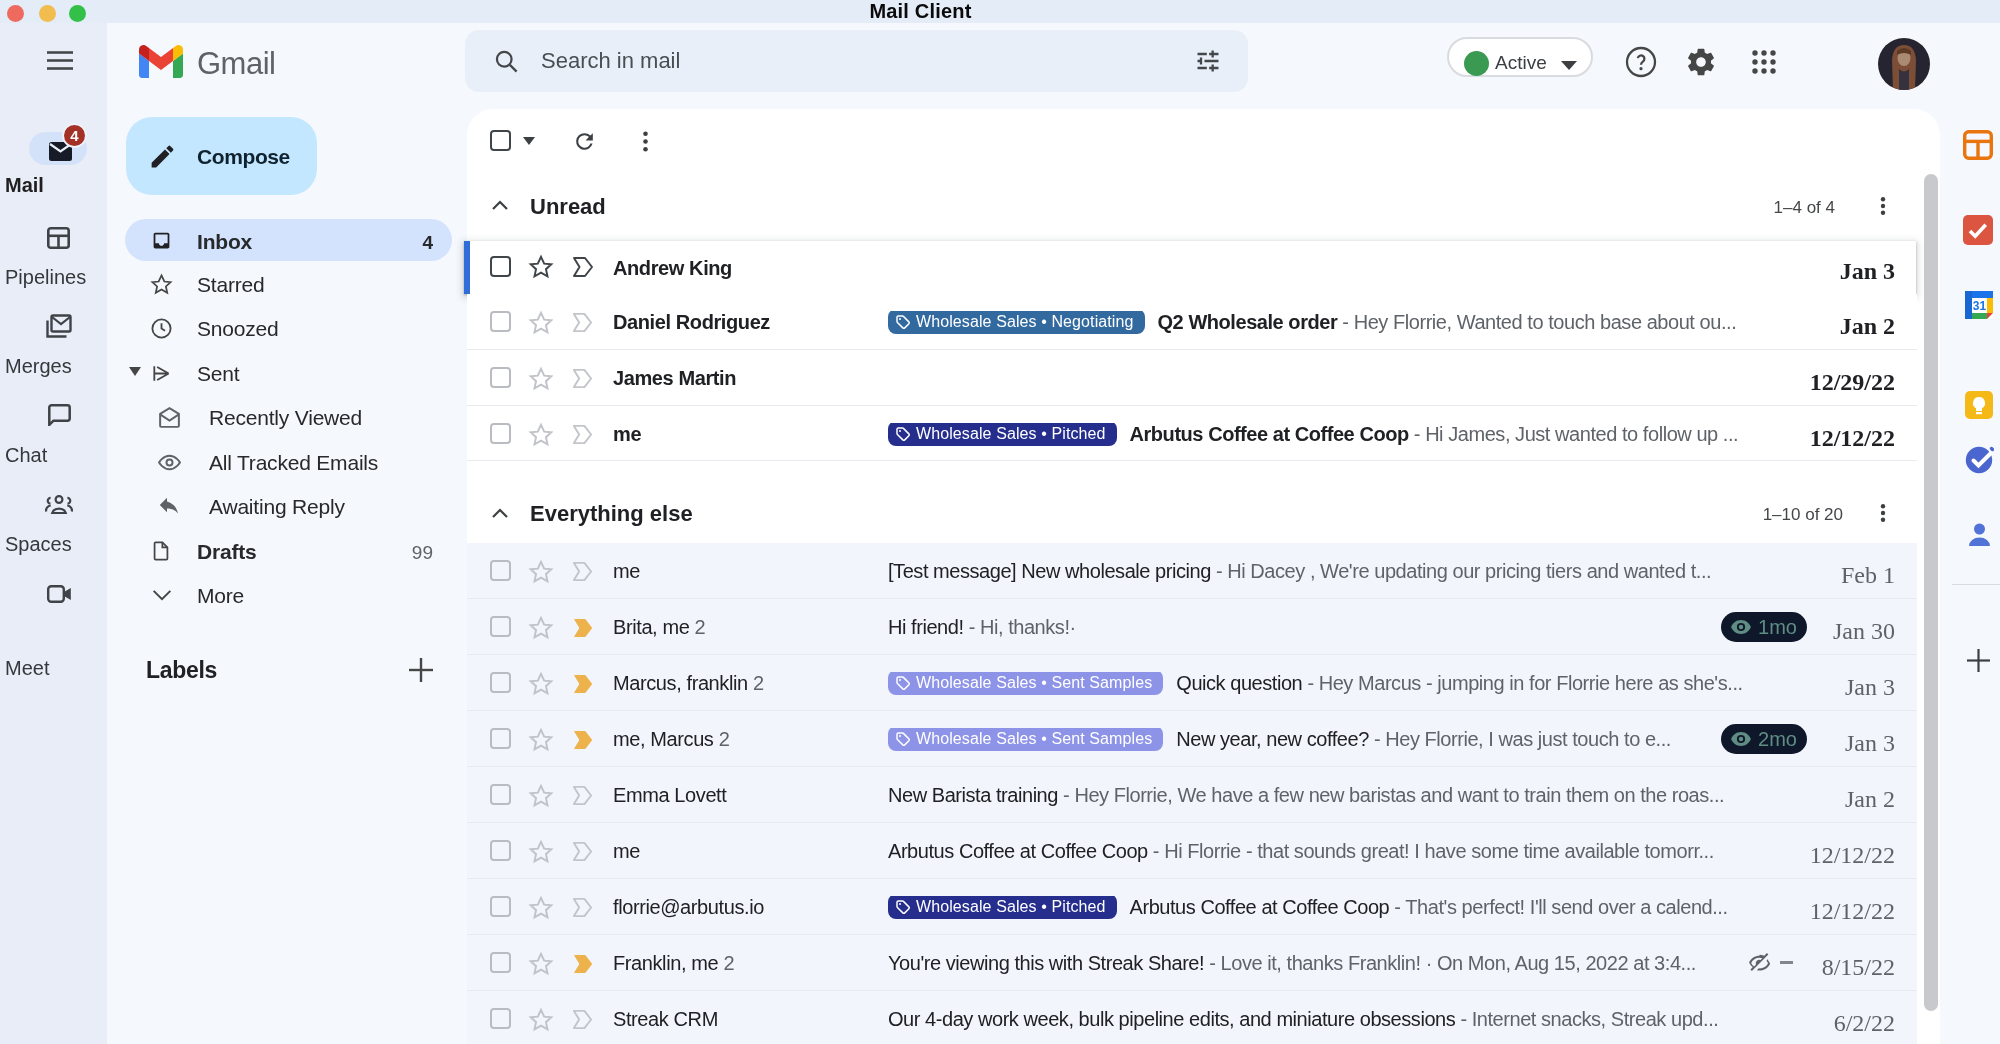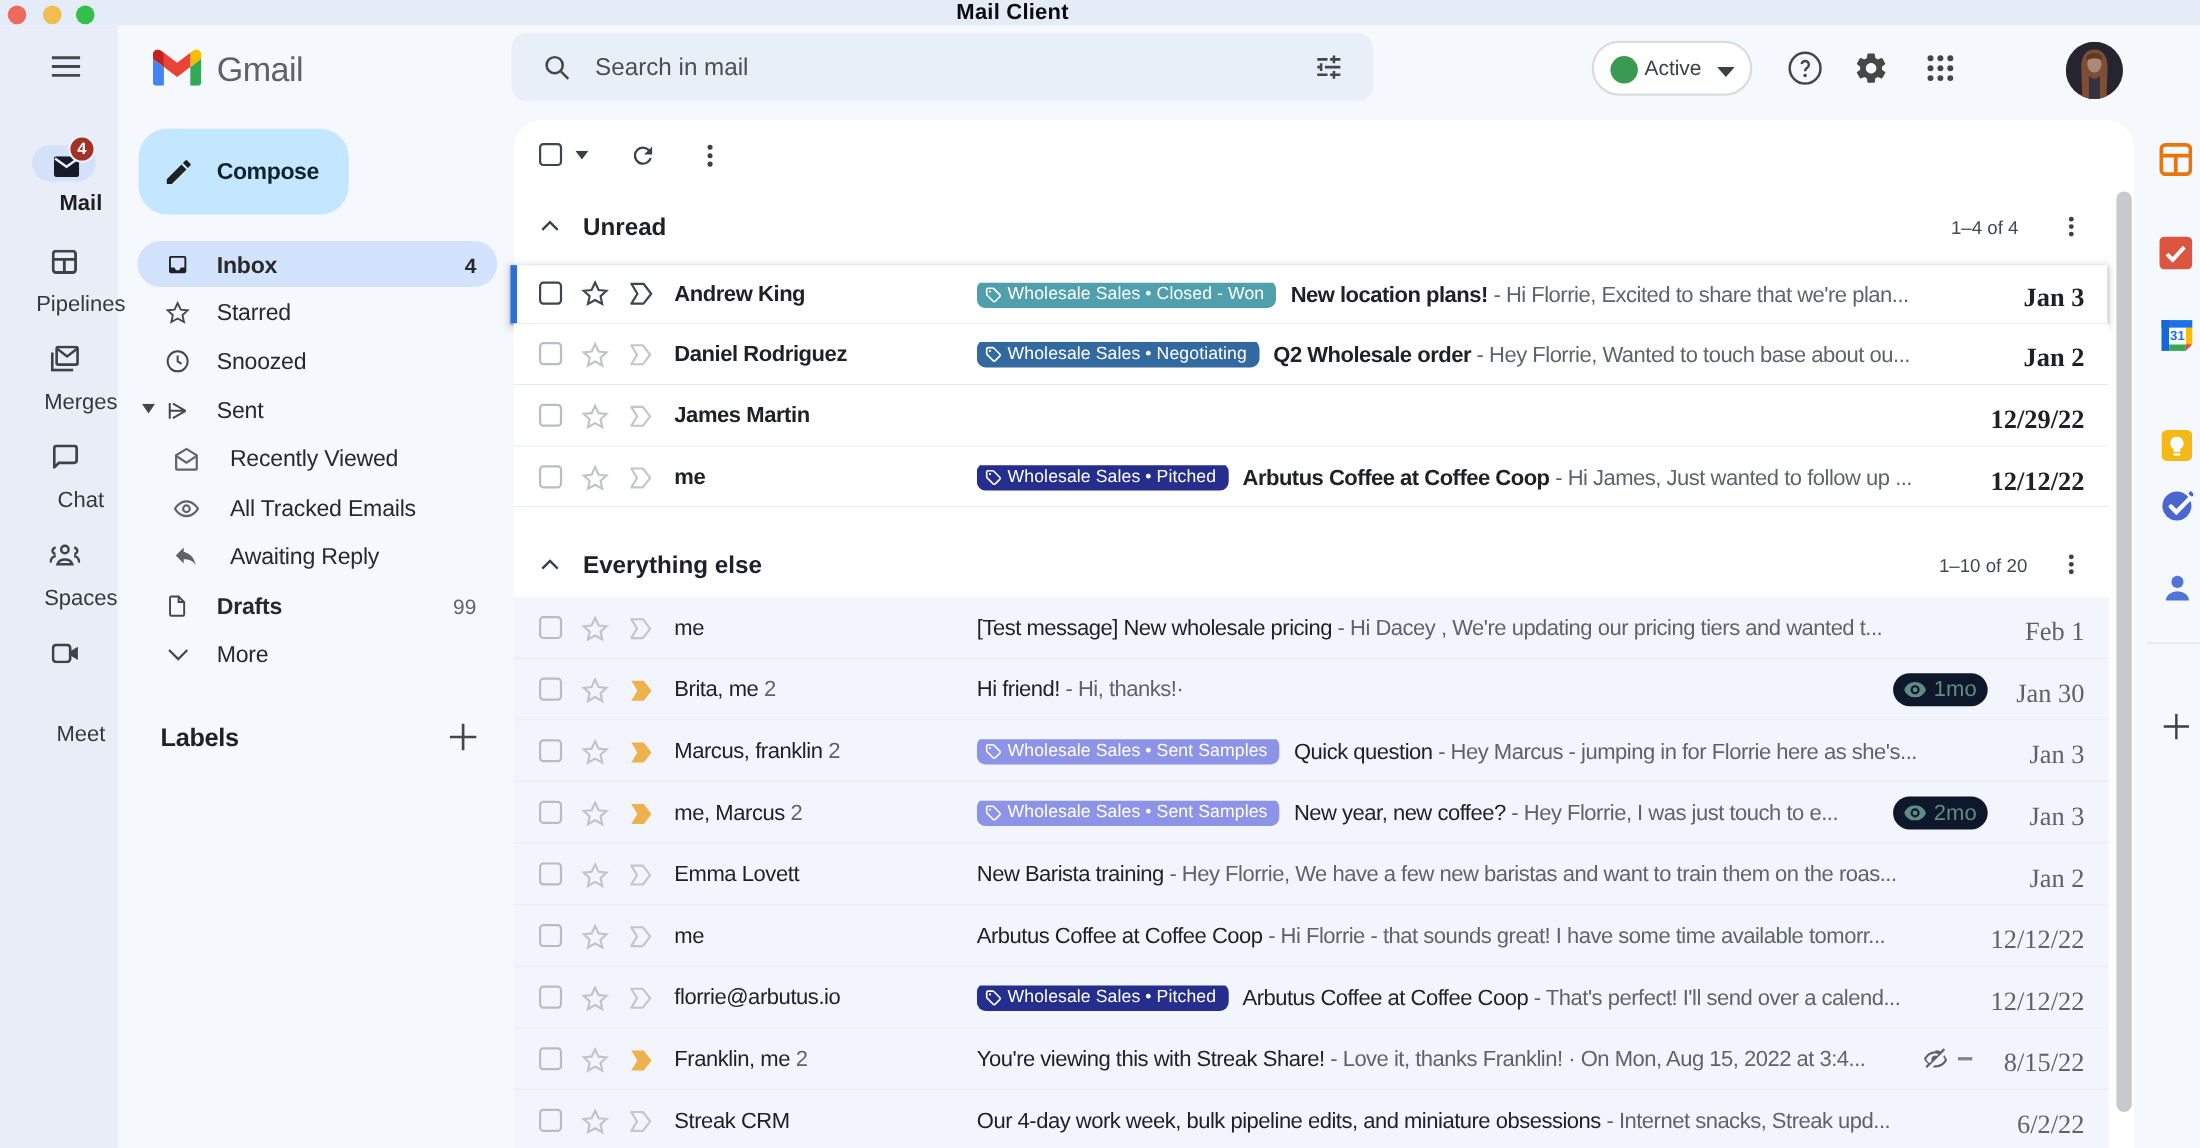--- a/index.html
+++ b/index.html
@@ -7,39 +7,39 @@
 body { position:relative; background:#f5f8fc; }
 .abs { position:absolute; }
 
 
 #titlebar { left:0; top:0; width:2000px; height:23px; background:#e4ecf8; }
 .tl { border-radius:50%; width:17px; height:17px; top:5px; }
 #title { left:0; top:0px; width:1841px; text-align:center; font-size:20px; letter-spacing:0.2px; line-height:22px; font-weight:bold; color:#0b0b0b; }
 
 
 #rail { left:0; top:23px; width:107px; height:1021px; background:#e9edf7; }
-.raillabel { width:107px; left:20px; text-align:center; font-size:20px; color:#35383b; }
+.raillabel { width:107px; left:5px; font-size:20px; color:#35383b; }
 
 
 #compose { left:126px; top:117px; width:191px; height:78px; border-radius:26px; background:#c3e7ff; }
 #compose span { position:absolute; left:71px; top:28px; font-size:21px; letter-spacing:-0.4px; font-weight:bold; color:#10222e; }
 .navrow { left:125px; width:327px; height:44px; }
 .navrow .txt { position:absolute; left:72px; top:11px; font-size:21px; letter-spacing:-0.2px; color:#27292b; }
 .navrow .sub { left:84px; }
 .navrow .cnt { position:absolute; right:19px; top:13px; font-size:19px; color:#27292b; }
 .navicon { position:absolute; left:25px; top:11px; }
 .navicon.subi { left:32px; top:10px; }
 #inboxrow { background:#d3e3fd; border-radius:21px; }
 
 
 #search { left:465px; top:30px; width:783px; height:62px; border-radius:14px; background:#e9eff9; }
 #search .ph { position:absolute; left:76px; top:18px; font-size:22px; color:#494e53; }
 
 
-#active { left:1447px; top:37px; width:146px; height:50px; border-radius:25px; background:#fff; border:2px solid #d8dbe0; }
+#active { left:1447px; top:37px; width:146px; height:40px; border-radius:25px; background:#fff; border:2px solid #d8dbe0; }
 
 
 #panel { left:467px; top:109px; width:1473px; height:935px; background:#fff; border-radius:26px 26px 0 0; }
 .mailrow { left:467px; width:1450px; height:56px; }
 .read { background:#f2f6fc; border-bottom:1px solid #e7eaee; }
 .unread { background:#fff; border-bottom:1px solid #e7eaee; }
 .rcheck { position:absolute; left:23px; top:17px; width:21px; height:21px; border:2.5px solid #b9bdc2; border-radius:4px; }
 .dark .rcheck, .darkcheck { border-color:#3f4549; }
 .name1 { position:absolute; left:146px; top:17px; font-size:20px; line-height:23px; color:#202124; white-space:nowrap; letter-spacing:-0.4px; }
 .bold { font-weight:bold; }
@@ -316,24 +316,20 @@
 <div class="abs" id="card1">
   <div class="bluebar"></div>
   <div class="rcheck" style="border-color:#3f4549; top:15px; left:26px;"></div>
   <svg class="abs" style="left:64px; top:13px;" width="26" height="26" viewBox="0 0 24 24">
       <path fill="none" stroke="#3f4549" stroke-width="1.8" d="M12 2.6l2.95 6.26 6.55.66-4.91 4.52 1.39 6.56L12 17.27l-5.98 3.33 1.39-6.56L2.5 9.52l6.55-.66z"></path>
     </svg>
   <svg class="abs" style="left:108px; top:15px;" width="22" height="22" viewBox="0 0 22 22">
       <path fill="none" stroke="#3f4549" stroke-width="2" d="M2 2h11l7 9-7 9H2l5.5-9z" stroke-linejoin="round"></path>
     </svg>
   <div class="name1 bold" style="left:149px; top:16px;">Andrew King</div>
-  <div class="subj" style="left:424px; top:16px;"><span class="chip" style="background:#4f9fad;"><svg width="16" height="16" viewBox="0 0 24 24">
-          <path fill="none" stroke="#fff" stroke-width="2.2" d="M11.2 3H5a2 2 0 0 0-2 2v6.2a2 2 0 0 0 .59 1.42l8.2 8.2a2 2 0 0 0 2.83 0l6.2-6.2a2 2 0 0 0 0-2.83l-8.2-8.2A2 2 0 0 0 11.2 3z"></path>
-          <circle cx="7.5" cy="7.5" r="1.5" fill="#fff"></circle>
-        </svg>Wholesale Sales • Closed - Won</span><span class="dk bold">New location plans!</span><span class="sn"> - Hi Florrie, Excited to share that we're plan...</span></div>
   <div class="rdate bold" style="right:21px; top:17px; color:#202124;">Jan 3</div>
 </div>
 
 <div class="abs mailrow unread" style="top:294px; height:56px;">
   <div class="rcheck"></div>
   <svg class="abs" style="left:61px; top:16px;" width="26" height="26" viewBox="0 0 24 24">
       <path fill="none" stroke="#c0c3c8" stroke-width="1.8" d="M12 2.6l2.95 6.26 6.55.66-4.91 4.52 1.39 6.56L12 17.27l-5.98 3.33 1.39-6.56L2.5 9.52l6.55-.66z"></path>
     </svg>
   <svg class="abs" style="left:105px; top:18px;" width="21" height="21" viewBox="0 0 22 22">
       <path fill="none" stroke="#c2c5ca" stroke-width="2" d="M2 2h11l7 9-7 9H2l5.5-9z" stroke-linejoin="round"></path>

